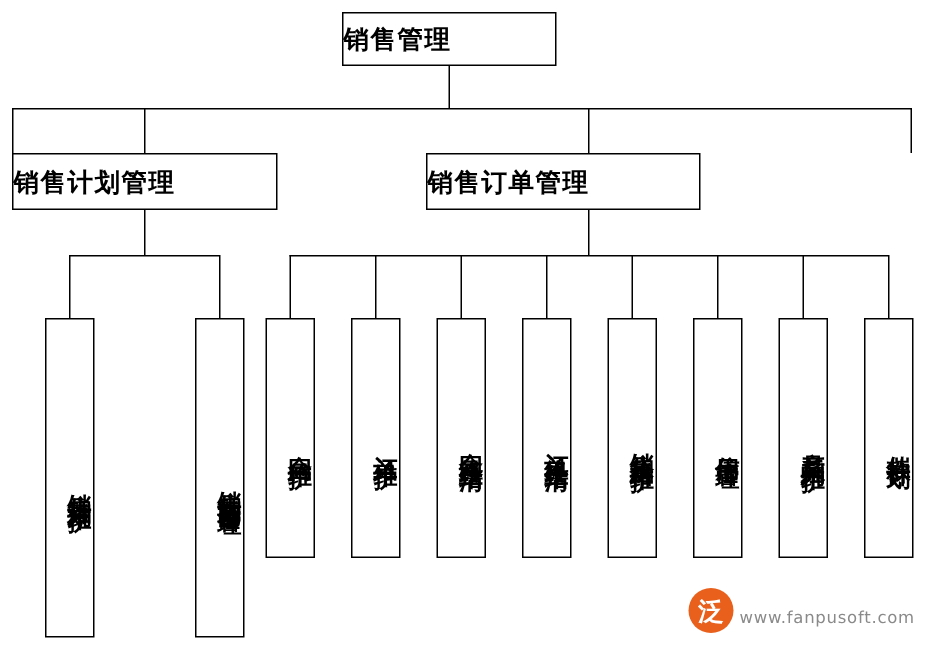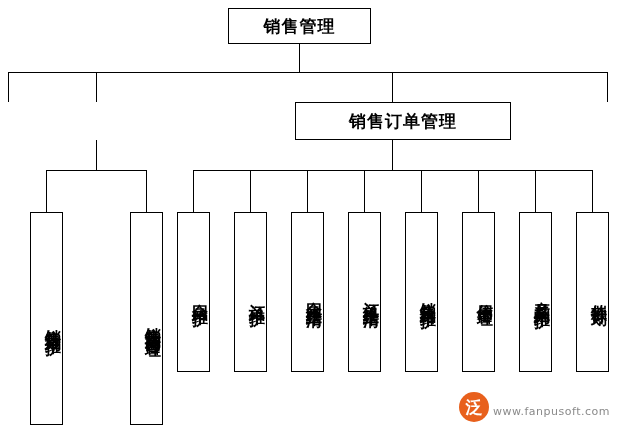--- a/index.html
+++ b/index.html
@@ -15,21 +15,21 @@
     font-family: "DejaVu Sans", "Liberation Sans", sans-serif;
     overflow: hidden;
   }
   .node {
     position: absolute;
     box-sizing: border-box;
     border: 1px solid #000000;
     background: #ffffff;
     display: flex;
     align-items: center;
-    justify-content: center;
+    justify-content: flex-start;
     color: #000000;
     z-index: 3;
   }
   .node.h {
     font-size: 17px;
     font-weight: bold;
     letter-spacing: 1px;
     white-space: nowrap;
   }
   
@@ -124,21 +124,24 @@
   <div class="line vline" style="left:364px; top:170px; height:42px;"></div>
   <div class="line vline" style="left:421px; top:170px; height:42px;"></div>
   <div class="line vline" style="left:478px; top:170px; height:42px;"></div>
   <div class="line vline" style="left:535px; top:170px; height:42px;"></div>
   <div class="line vline" style="left:592px; top:170px; height:42px;"></div>
 
   <div class="node h" style="left:228px; top:8px; width:143px; height:36px;">
     <span>销售管理</span>
   </div>
 
-  <div class="node h" style="left:295px; top:102px; width:216px; height:38px;">
+  <div class="node h" style="left:8px; top:102px; width:177px; height:38px;">
+    <span>销售计划管理</span>
+  </div>
+  <div class="node h" style="left:284px; top:102px; width:183px; height:38px;">
     <span>销售订单管理</span>
   </div>
 
   <div class="node v" style="left:30px; top:212px; width:33px; height:213px;">
     <span>销售计划维护</span>
   </div>
   <div class="node v" style="left:130px; top:212px; width:33px; height:213px;">
     <span>销售计划合同管理</span>
   </div>
 

